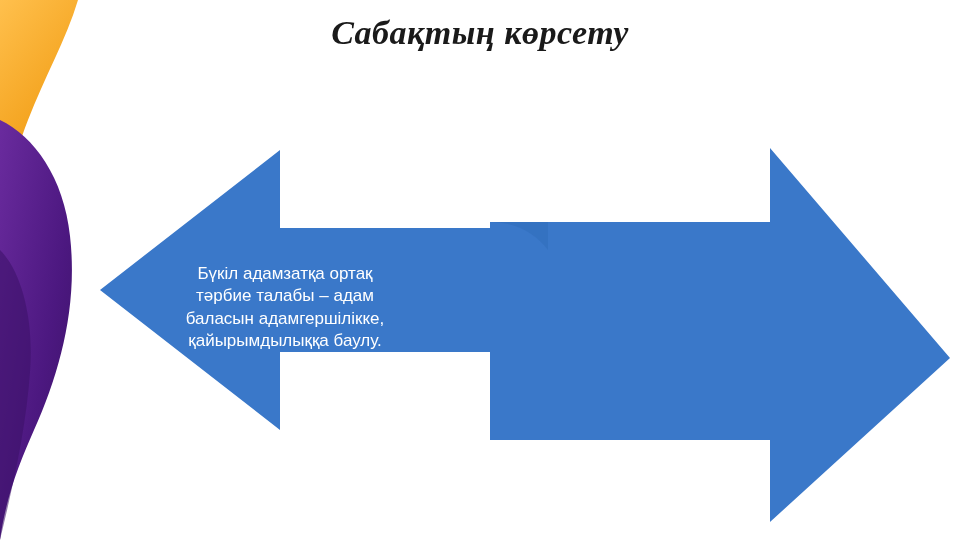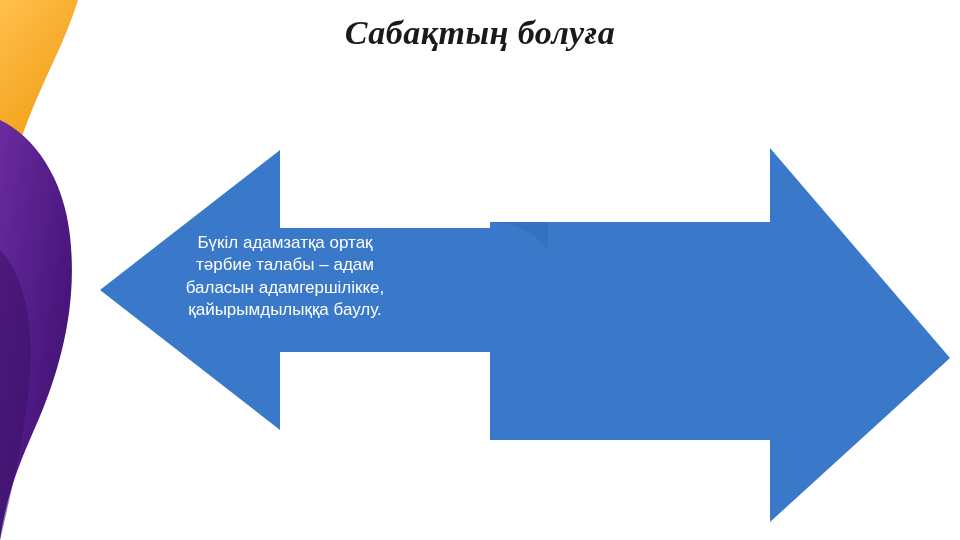--- a/index.html
+++ b/index.html
@@ -65,20 +65,21 @@
     height: 430px;
   }
 
   .arrow-text {
     position: absolute;
     text-align: center;
     color: #ffffff;
     font-size: 17px;
     line-height: 1.32;
     white-space: pre-line;
+    margin-top: 31px;
   }
 
   .arrow-text.left-text {
     left: 120px;
     top: 122px;
     width: 330px;
   }
 
   .arrow-text.right-text {
     left: 505px;
@@ -104,21 +105,21 @@
         <stop offset="100%" stop-color="#3A1166"></stop>
       </linearGradient>
     </defs>
 
     <path d="M0,0 L78,0 C66,40 44,78 28,120 C12,160 6,200 22,236 C8,218 0,196 0,170 Z" fill="url(#gOrange)"></path>
 
     <path d="M0,120 C34,136 64,178 70,236 C78,306 60,372 34,430 C20,462 6,496 0,540 Z" fill="url(#gPurple)"></path>
     <path d="M0,250 C22,272 34,320 30,372 C26,430 12,490 0,540 Z" fill="#3A1166" opacity="0.55"></path>
   </svg>
 
-  <div class="slide-title">Сабақтың болуға</div>
+  <div class="slide-title">Сабақтың көрсету</div>
 
   <div class="diagram">
 
     <svg class="arrow-layer" viewBox="0 0 960 430" preserveAspectRatio="none">
 
       <path d="M100 180 L280 40 L280 118 L560 118 L560 242 L280 242 L280 320 Z" fill="#3A78C9"></path>
 
       <path d="M490 112 L770 112 L770 38 L950 248 L770 412 L770 330 L490 330 Z" fill="#3A78C9"></path>
 
       <path d="M490 112 C516 112 536 124 548 140 L548 112 Z" fill="#2F6BB8" opacity="0.45"></path>

